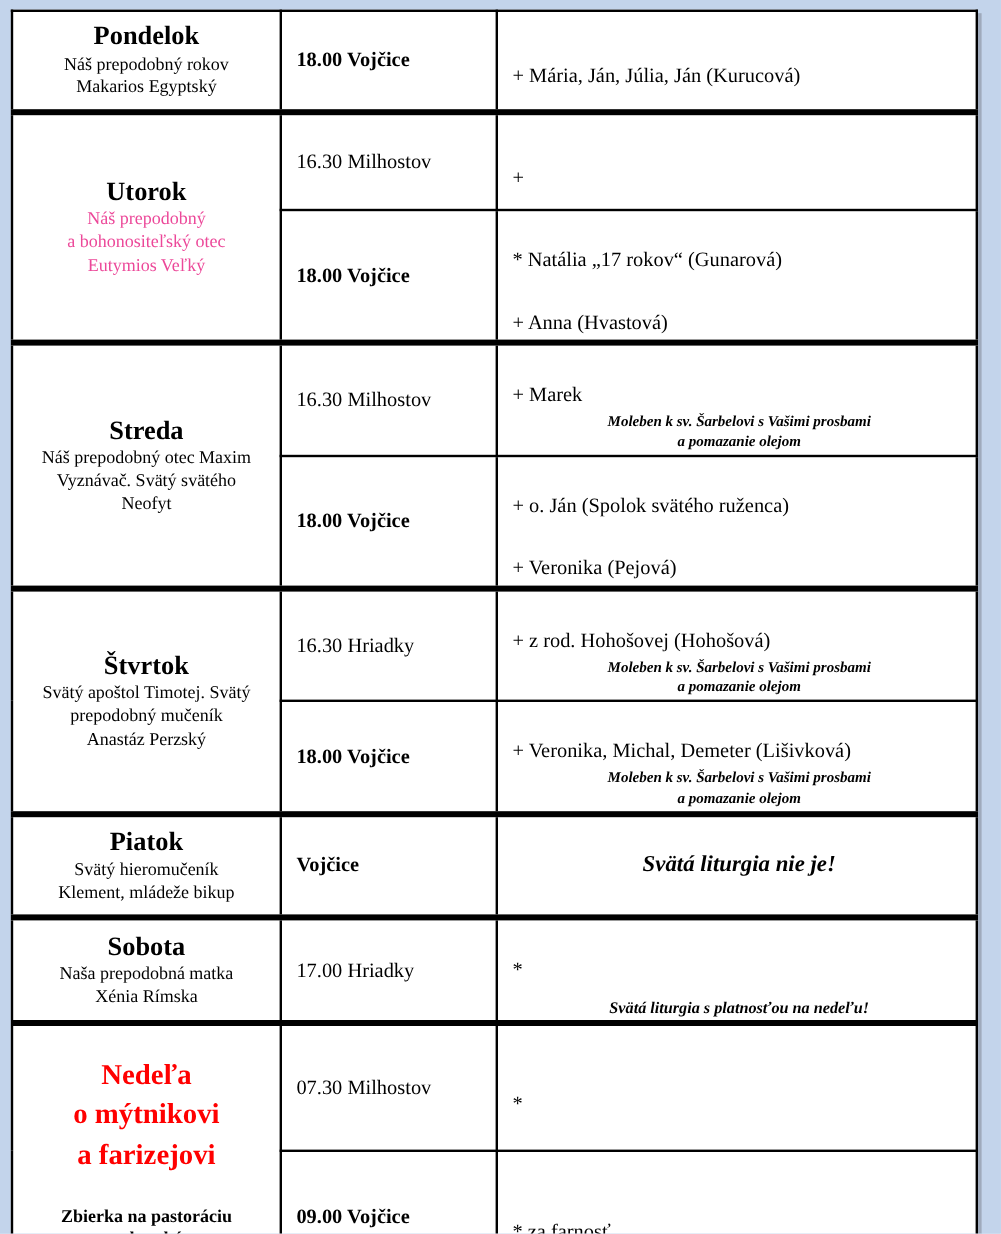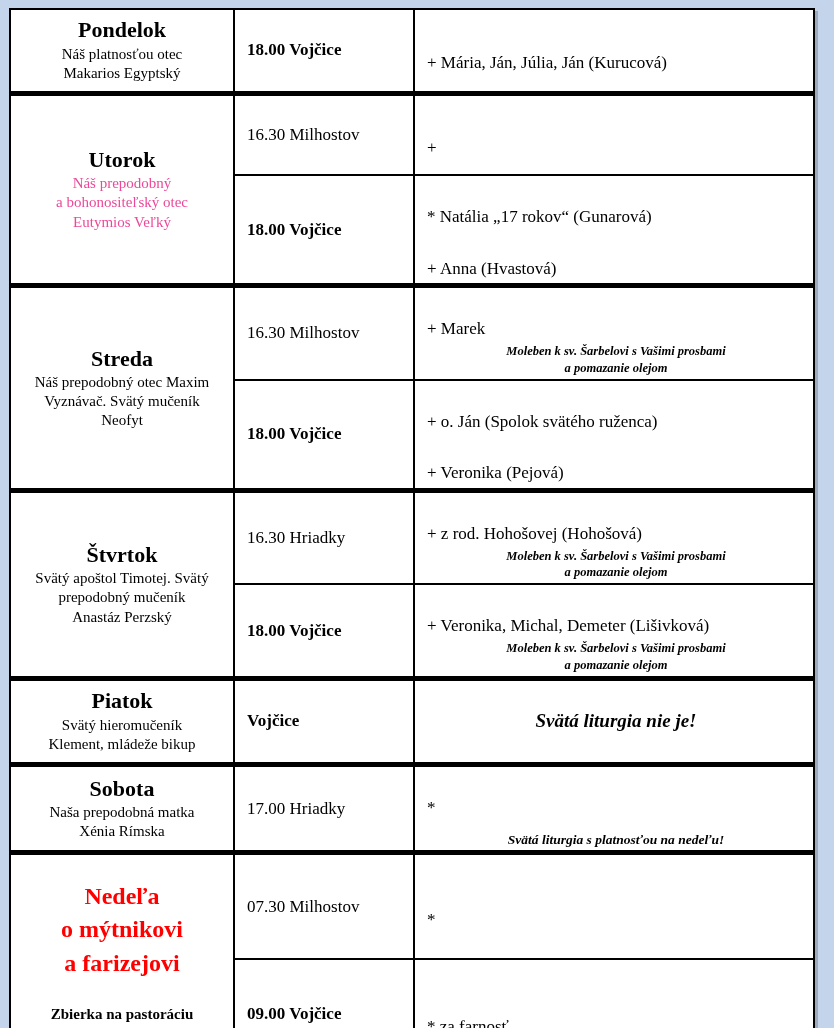--- a/index.html
+++ b/index.html
@@ -118,21 +118,21 @@
         <col class="c1">
         <col class="c2">
         <col class="c3">
       </colgroup>
     <tbody>
 
       <tr class="h1">
         <td class="day-cell">
           <div class="day-title">Pondelok</div>
           <div class="feast">
-            <div>Náš platnosťou otec</div>
+            <div>Náš prepodobný rokov</div>
             <div>Makarios Egyptský</div>
           </div>
         </td>
         <td class="time-cell bold">18.00 Vojčice</td>
         <td class="int-cell">
           <div class="line">+ Mária, Ján, Júlia, Ján (Kurucová)</div>
         </td>
       </tr>
 
       <tr class="day-start h2a">
@@ -155,21 +155,21 @@
           <div class="line">* Natália „17 rokov“ (Gunarová)</div>
           <div class="line">+ Anna (Hvastová)</div>
         </td>
       </tr>
 
       <tr class="day-start h3a">
         <td class="day-cell" rowspan="2">
           <div class="day-title">Streda</div>
           <div class="feast">
             <div>Náš prepodobný otec Maxim</div>
-            <div>Vyznávač. Svätý mučeník</div>
+            <div>Vyznávač. Svätý svätého</div>
             <div>Neofyt</div>
           </div>
         </td>
         <td class="time-cell">16.30 Milhostov</td>
         <td class="int-cell">
           <div class="line">+ Marek</div>
           <div class="note">
             <div>Moleben k sv. Šarbelovi s Vašimi prosbami</div>
             <div>a pomazanie olejom</div>
           </div>

